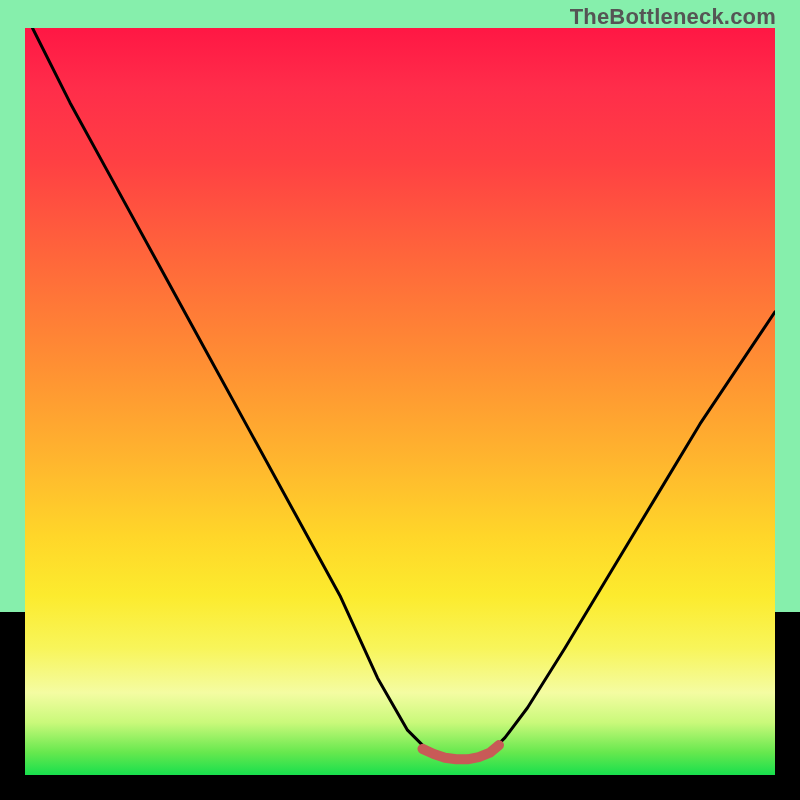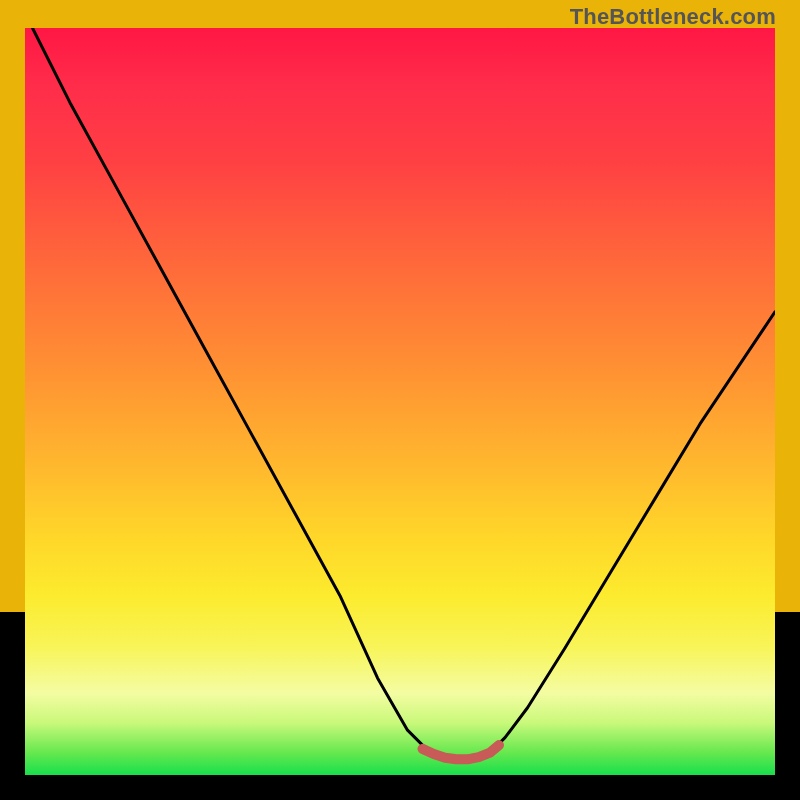--- a/index.html
+++ b/index.html
@@ -8,21 +8,21 @@
     width: 800px;
     height: 800px;
     background: #000;
     font-family: Arial, Helvetica, sans-serif;
     overflow: hidden;
   }
   .frame {
     position: relative;
     width: 800px;
     height: 612px;
-    background: #eab308;
+    background: #86efac;
   }
   .watermark {
     position: absolute;
     top: 4px;
     right: 24px;
     color: #555;
     font-size: 22px;
     font-weight: 600;
     letter-spacing: 0.2px;
     user-select: none;

